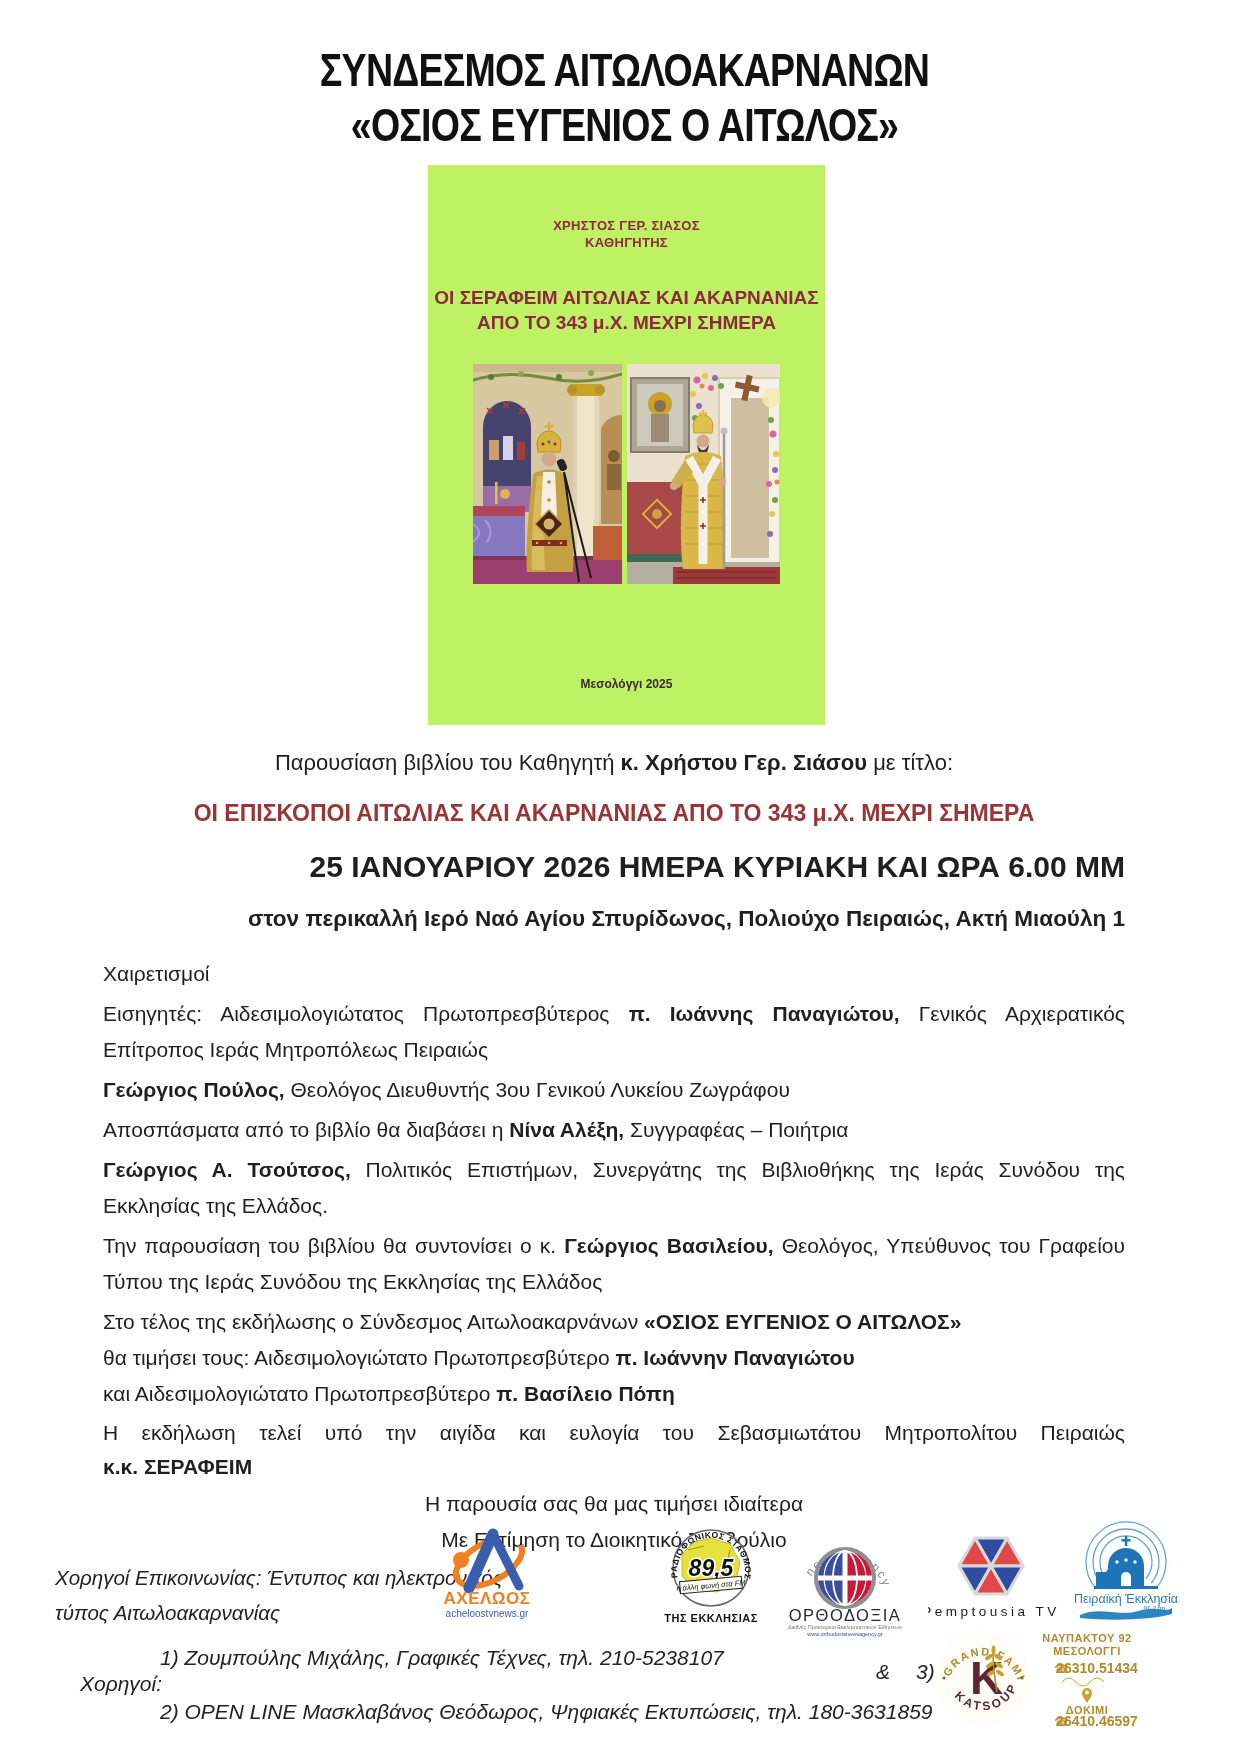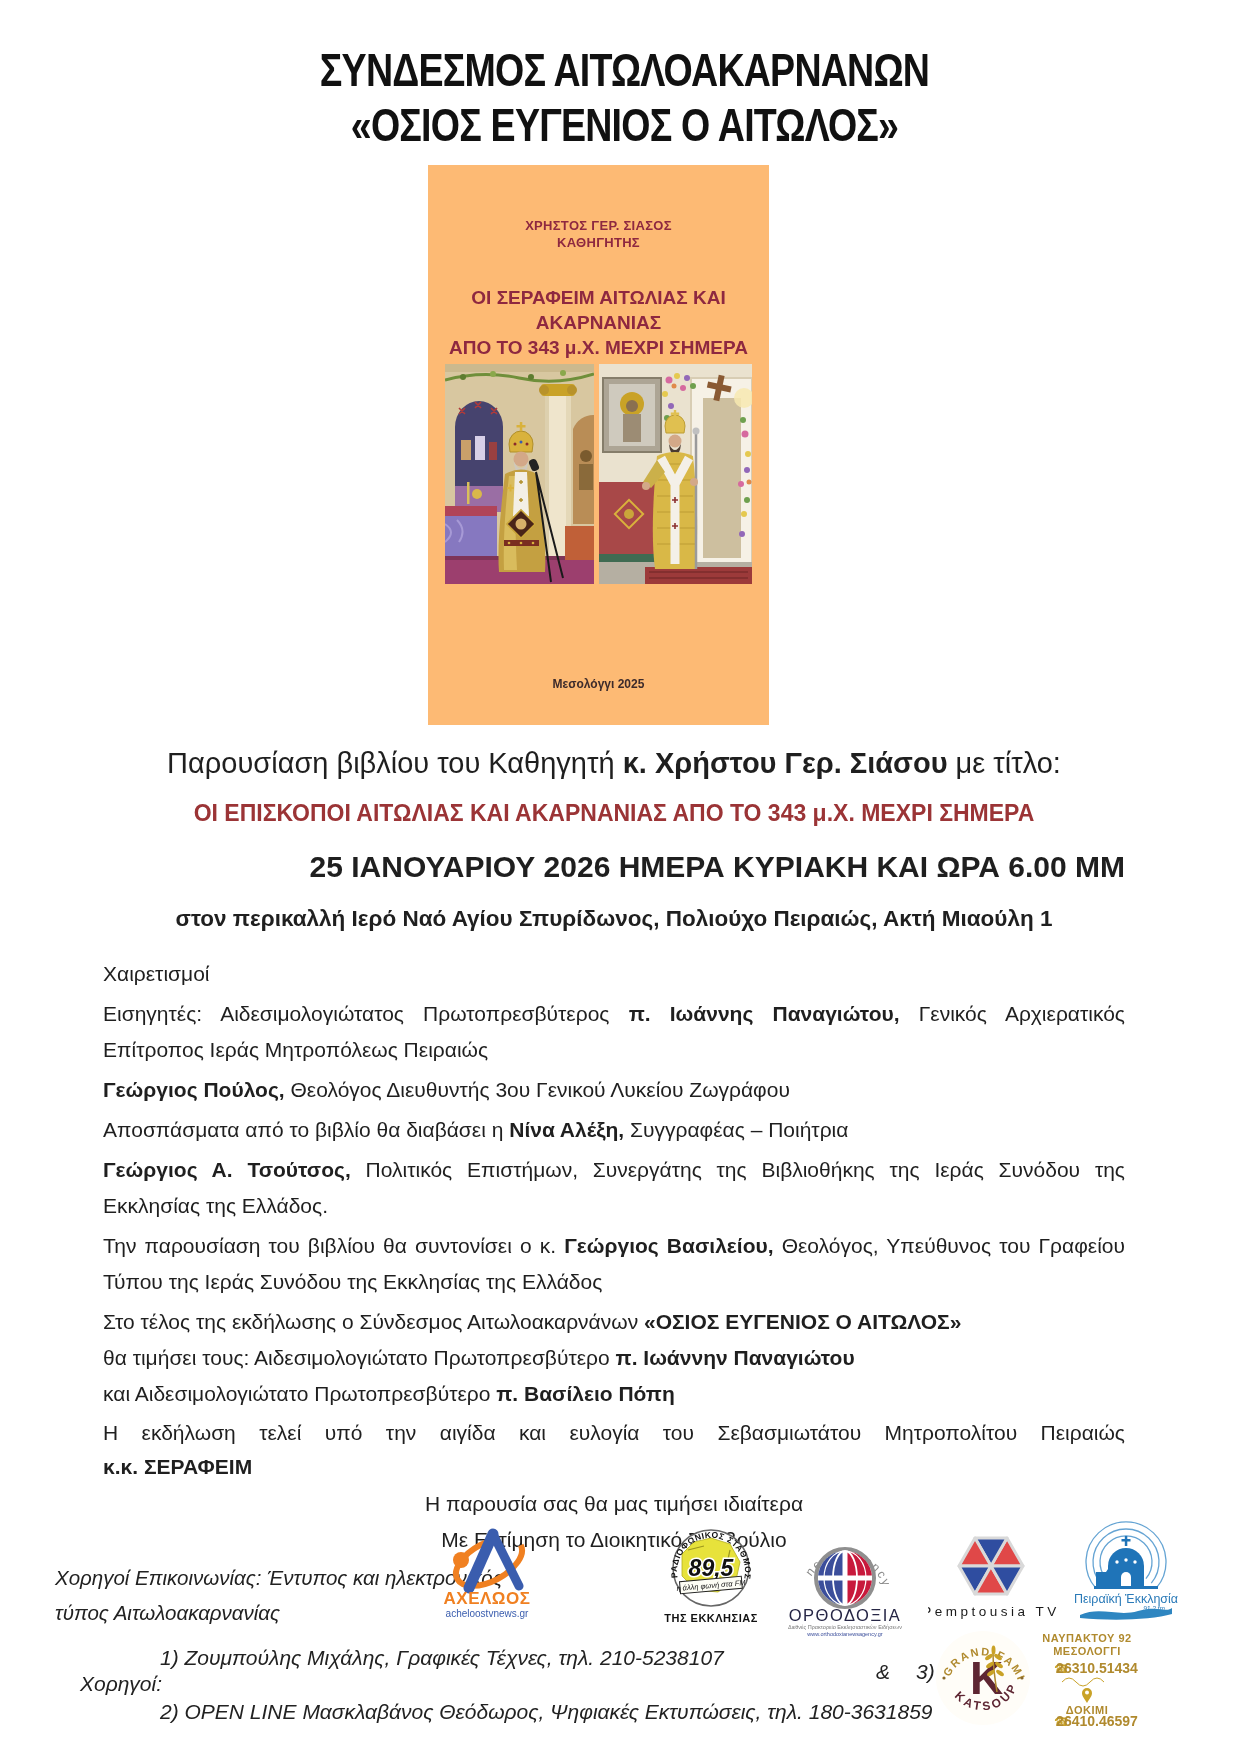--- a/index.html
+++ b/index.html
@@ -6,37 +6,37 @@
   .page{position:relative;width:1241px;height:1755px;margin:0 auto;background:#ffffff;
         font-family:"Liberation Sans",sans-serif;color:#1f1f1f;overflow:hidden;padding-left:8px;}
   .b{font-weight:bold;}
 
   
   .main-title{position:absolute;top:42px;left:0;width:100%;text-align:center;
               font-weight:bold;font-size:47px;line-height:55px;color:#111;
               transform:scaleX(0.80);letter-spacing:-1px;}
 
   
-  .cover{position:absolute;left:428px;top:165px;width:341px;height:560px;background:#fdba74;}
+  .cover{position:absolute;left:428px;top:165px;width:397px;height:560px;background:#bef264;}
   .cover-author{position:absolute;top:52px;left:0;width:100%;text-align:center;color:#8e2840;
                 font-weight:bold;font-size:13px;line-height:17px;letter-spacing:.3px;}
   .cover-title{position:absolute;top:120px;left:0;width:100%;text-align:center;color:#8e2840;
                font-weight:bold;font-size:19px;line-height:25px;}
   .cover-photos{position:absolute;top:199px;left:0;width:100%;display:flex;justify-content:center;gap:5px;}
   .cover-imprint{position:absolute;top:512px;left:0;width:100%;text-align:center;
                  font-weight:bold;font-size:12px;color:#3d2b2b;}
 
   
   .content{position:absolute;left:103px;top:742px;width:1022px;font-size:21px;line-height:36px;}
   .content p{margin:0 0 4px;}
-  .intro{font-size:29px;line-height:30px;margin:6px 0 20px !important;text-align:center;}
+  .intro{font-size:22px;line-height:30px;margin:6px 0 20px !important;text-align:center;}
   .booktitle{font-size:23px;line-height:30px;margin:0 0 24px !important;text-align:center;
              font-weight:bold;color:#9b3436;}
   .datetime{font-size:30px;line-height:30px;margin:0 0 22px !important;text-align:right;font-weight:bold;}
-  .venue{font-size:22.5px;line-height:30px;margin:0 0 22px !important;text-align:center;font-weight:bold;}
+  .venue{font-size:22.5px;line-height:30px;margin:0 0 22px !important;text-align:right;font-weight:bold;}
   .just{text-align:justify;}
   .aegis{margin:0;}
   .aegis-l1{text-align:justify;text-align-last:justify;line-height:34px;}
   .aegis-l2{line-height:34px;font-weight:bold;}
   .closing{text-align:center;line-height:32px;margin:4px 0 0 !important;}
 
   
   .media-label{position:absolute;left:55px;top:1560px;font-style:italic;font-size:20.5px;
                line-height:35px;color:#222;}
   .logo{position:absolute;}

